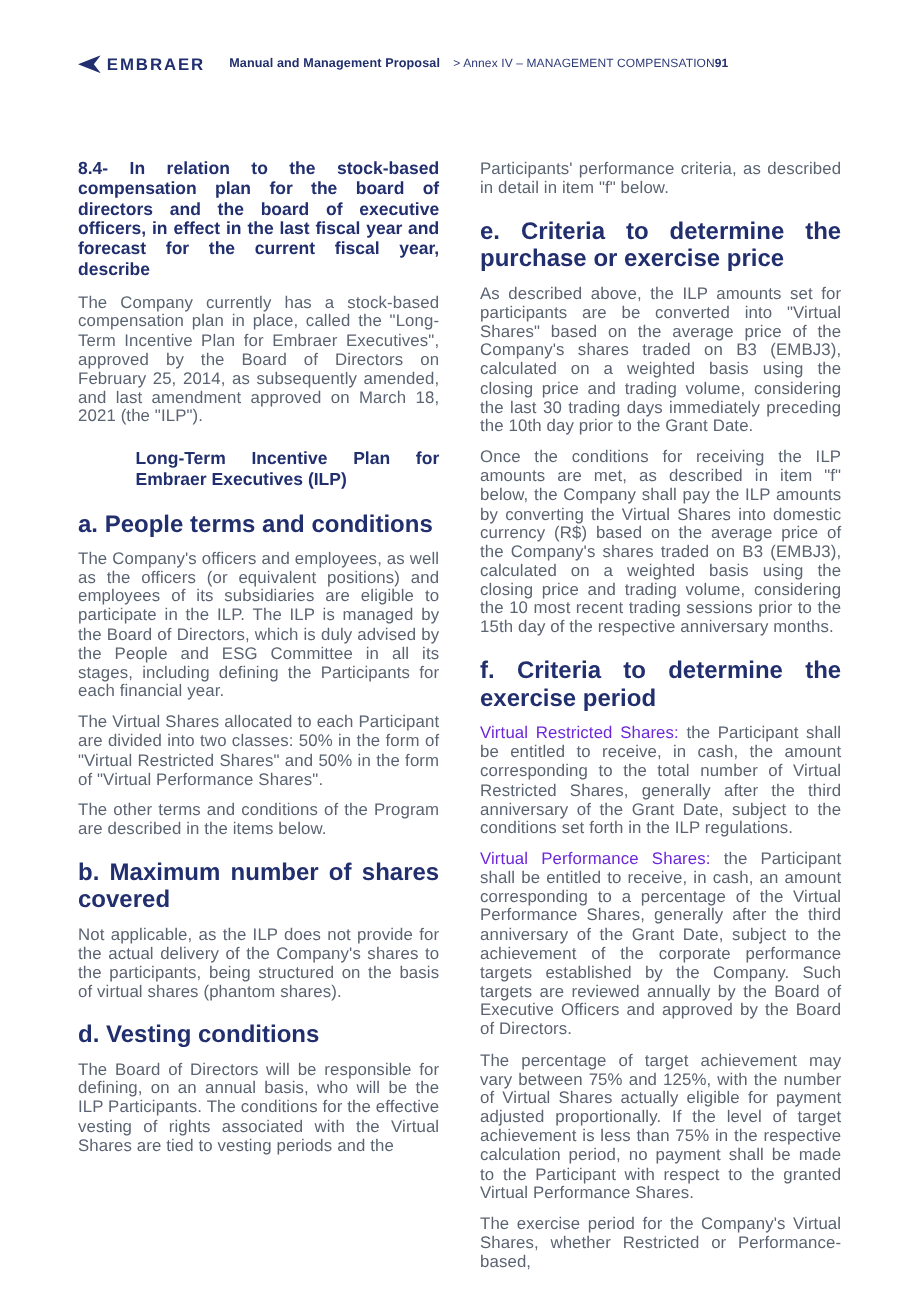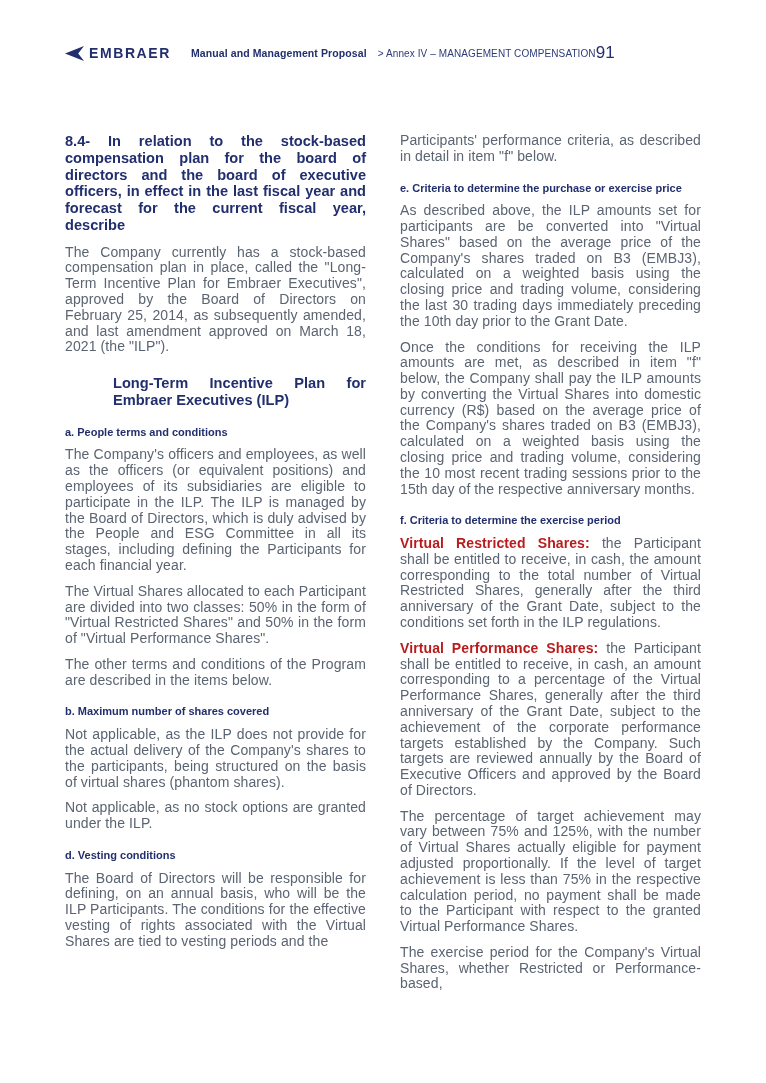--- a/index.html
+++ b/index.html
@@ -45,22 +45,22 @@
   }
   .header-breadcrumb {
     margin-left: 11px;
     font-size: 10px;
     color: #2e3b7a;
     letter-spacing: 0.1px;
     white-space: nowrap;
   }
   .page-number {
     margin-left: auto;
-    font-weight: normal;
-    font-size: 17px;
+    font-weight: bold;
+    font-size: 10px;
     color: #222f6e;
   }
   
   .columns {
     display: flex;
     gap: 34px;
     margin-top: 71px;
   }
   .column { width: 301px; flex: 0 0 301px; }
   
@@ -68,39 +68,39 @@
     color: #222f6e;
     font-weight: bold;
     font-size: 14.6px;
     line-height: 1.15;
     text-align: justify;
   }
   .h-section { margin-top: 20px; margin-left: 48px; }
   .h-item {
     color: #222f6e;
     font-weight: bold;
-    font-size: 11px;
+    font-size: 20px;
     line-height: 1.16;
     text-align: justify;
     margin-top: 17px;
   }
   .h-main { margin-bottom: 11px; }
   .h-section { margin-bottom: 2px; }
   .h-item { margin-bottom: 9px; }
   p.body {
     color: #5b6472;
     font-size: 14px;
     line-height: 1.128;
     text-align: justify;
     margin-bottom: 10px;
     letter-spacing: 0.1px;
   }
   p.body .lead {
-    font-weight: bold;
-    color: #b91c1c;
+    font-weight: normal;
+    color: #6d28d9;
   }
 </style>
 </head>
 <body>
 
 <div class="page">
 
   <div class="page-header">
     <div class="logo">
       <svg class="logo-arrow" width="19" height="15" viewBox="0 0 19 15" aria-hidden="true">
@@ -122,21 +122,20 @@
       <div class="h-section">Long-Term Incentive Plan for Embraer Executives (ILP)</div>
 
       <div class="h-item">a. People terms and conditions</div>
       <p class="body">The Company's officers and employees, as well as the officers (or equivalent positions) and employees of its subsidiaries are eligible to participate in the ILP. The ILP is managed by the Board of Directors, which is duly advised by the People and ESG Committee in all its stages, including defining the Participants for each financial year.</p>
       <p class="body">The Virtual Shares allocated to each Participant are divided into two classes: 50% in the form of "Virtual Restricted Shares" and 50% in the form of "Virtual Performance Shares".</p>
       <p class="body">The other terms and conditions of the Program are described in the items below.</p>
 
       <div class="h-item">b. Maximum number of shares covered</div>
       <p class="body">Not applicable, as the ILP does not provide for the actual delivery of the Company's shares to the participants, being structured on the basis of virtual shares (phantom shares).</p>
 
-      <p class="body">Not applicable, as no stock options are granted under the ILP.</p>
 
       <div class="h-item">d. Vesting conditions</div>
       <p class="body">The Board of Directors will be responsible for defining, on an annual basis, who will be the ILP Participants. The conditions for the effective vesting of rights associated with the Virtual Shares are tied to vesting periods and the</p>
     </div>
 
     <div class="column">
       <p class="body">Participants' performance criteria, as described in detail in item "f" below.</p>
 
       <div class="h-item">e. Criteria to determine the purchase or exercise price</div>
       <p class="body">As described above, the ILP amounts set for participants are be converted into "Virtual Shares" based on the average price of the Company's shares traded on B3 (EMBJ3), calculated on a weighted basis using the closing price and trading volume, considering the last 30 trading days immediately preceding the 10th day prior to the Grant Date.</p>

